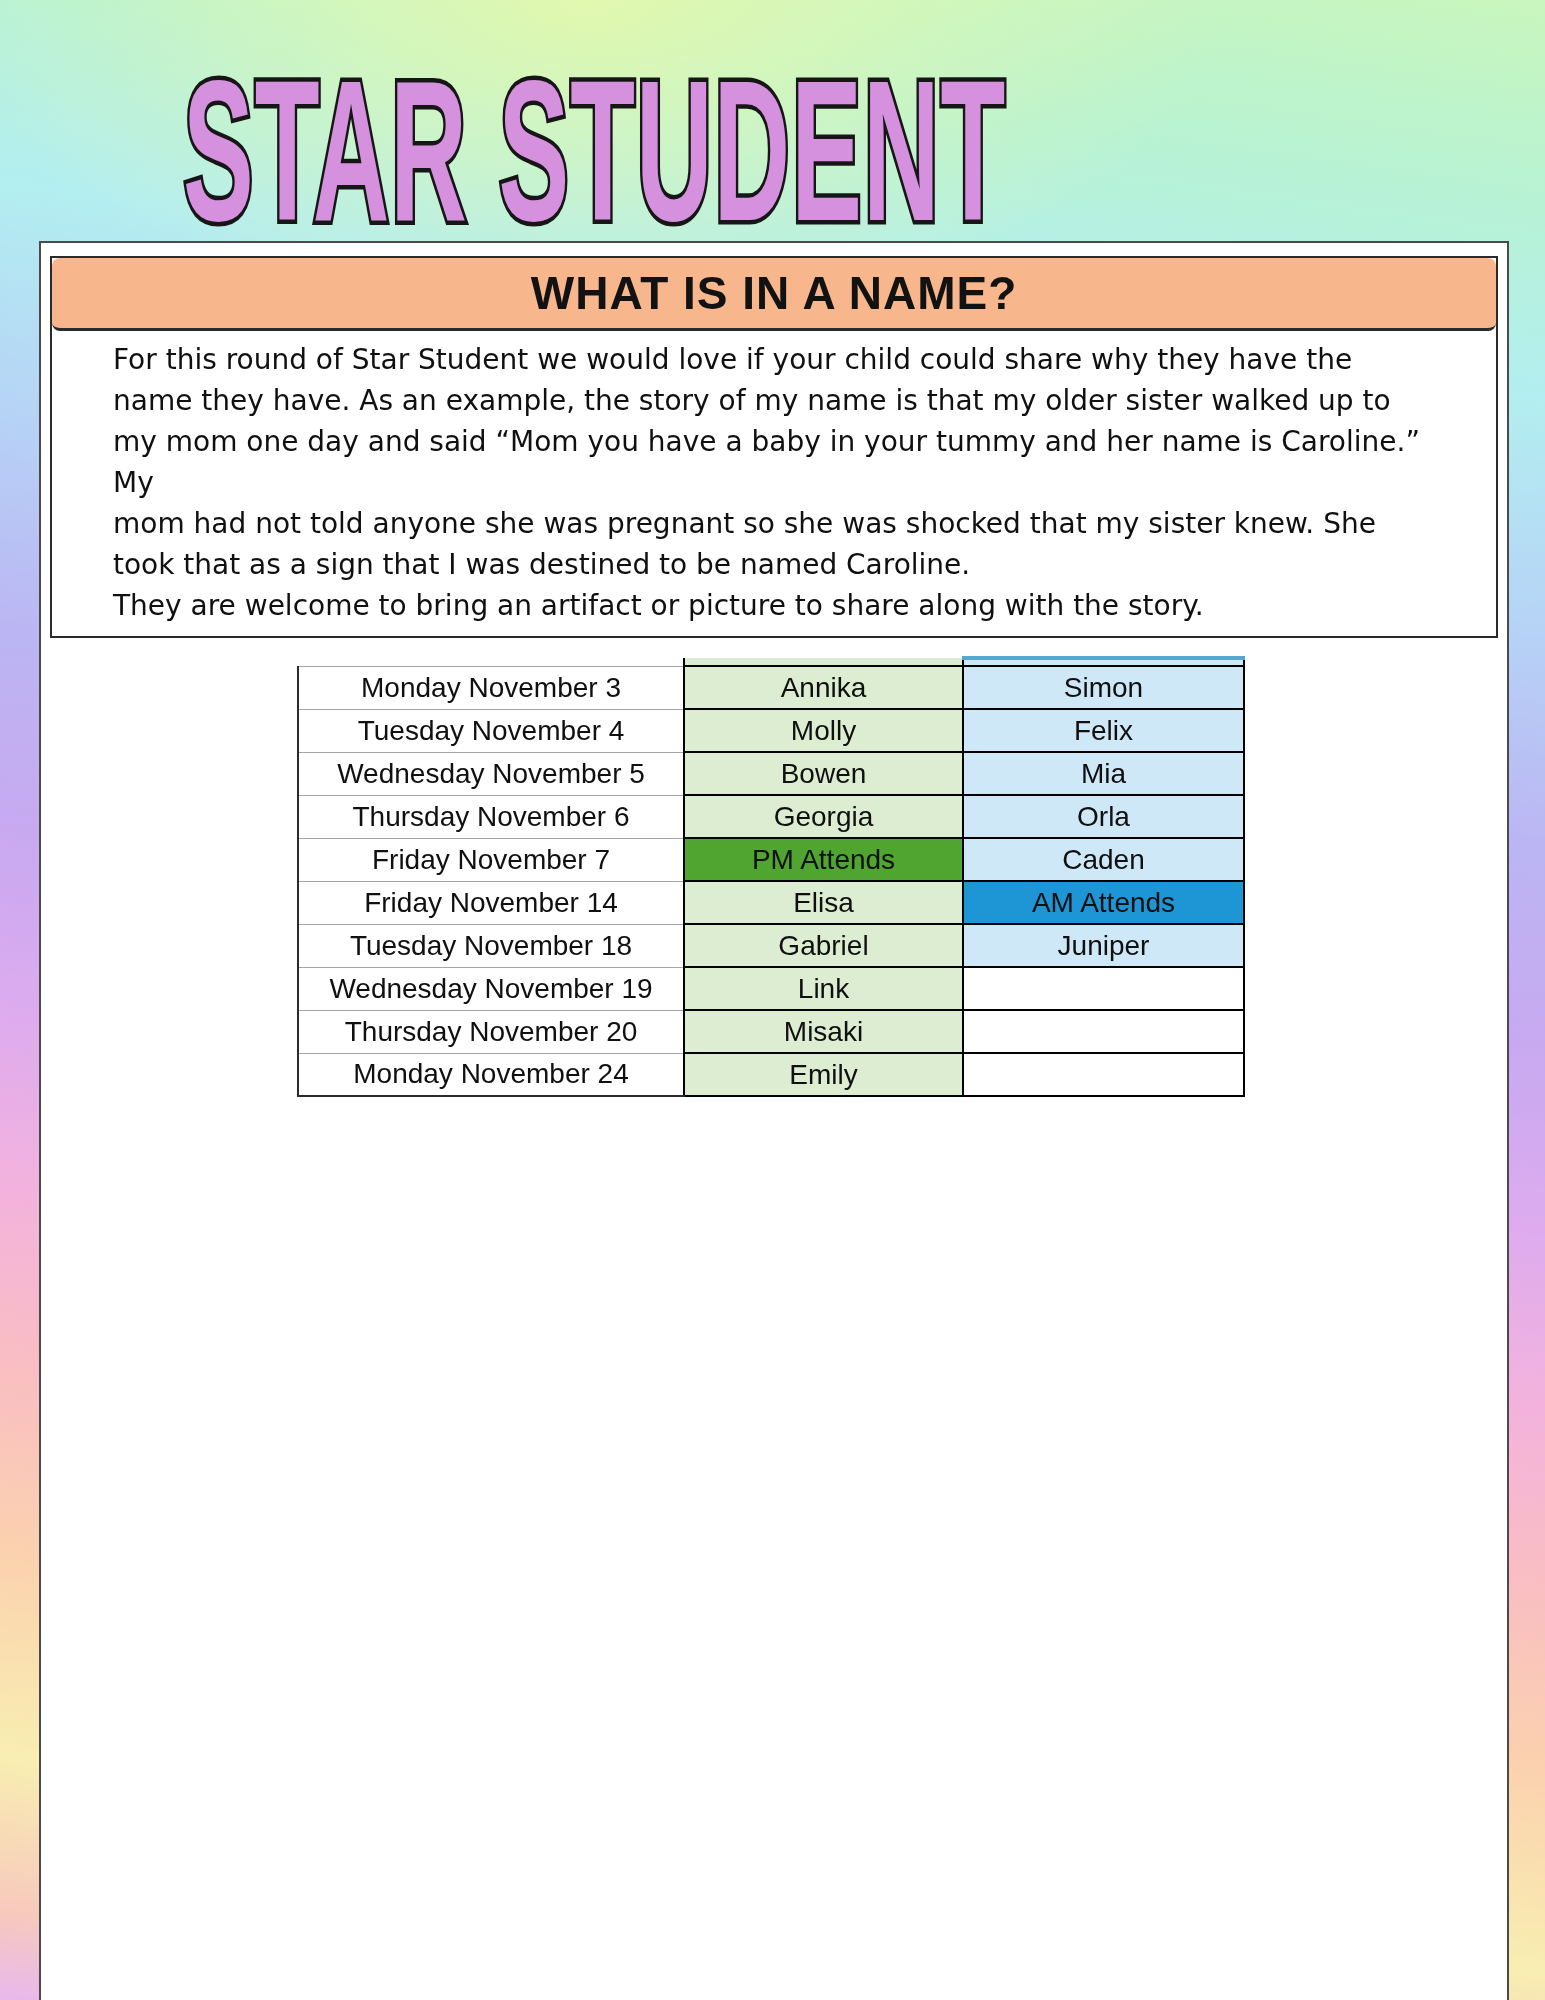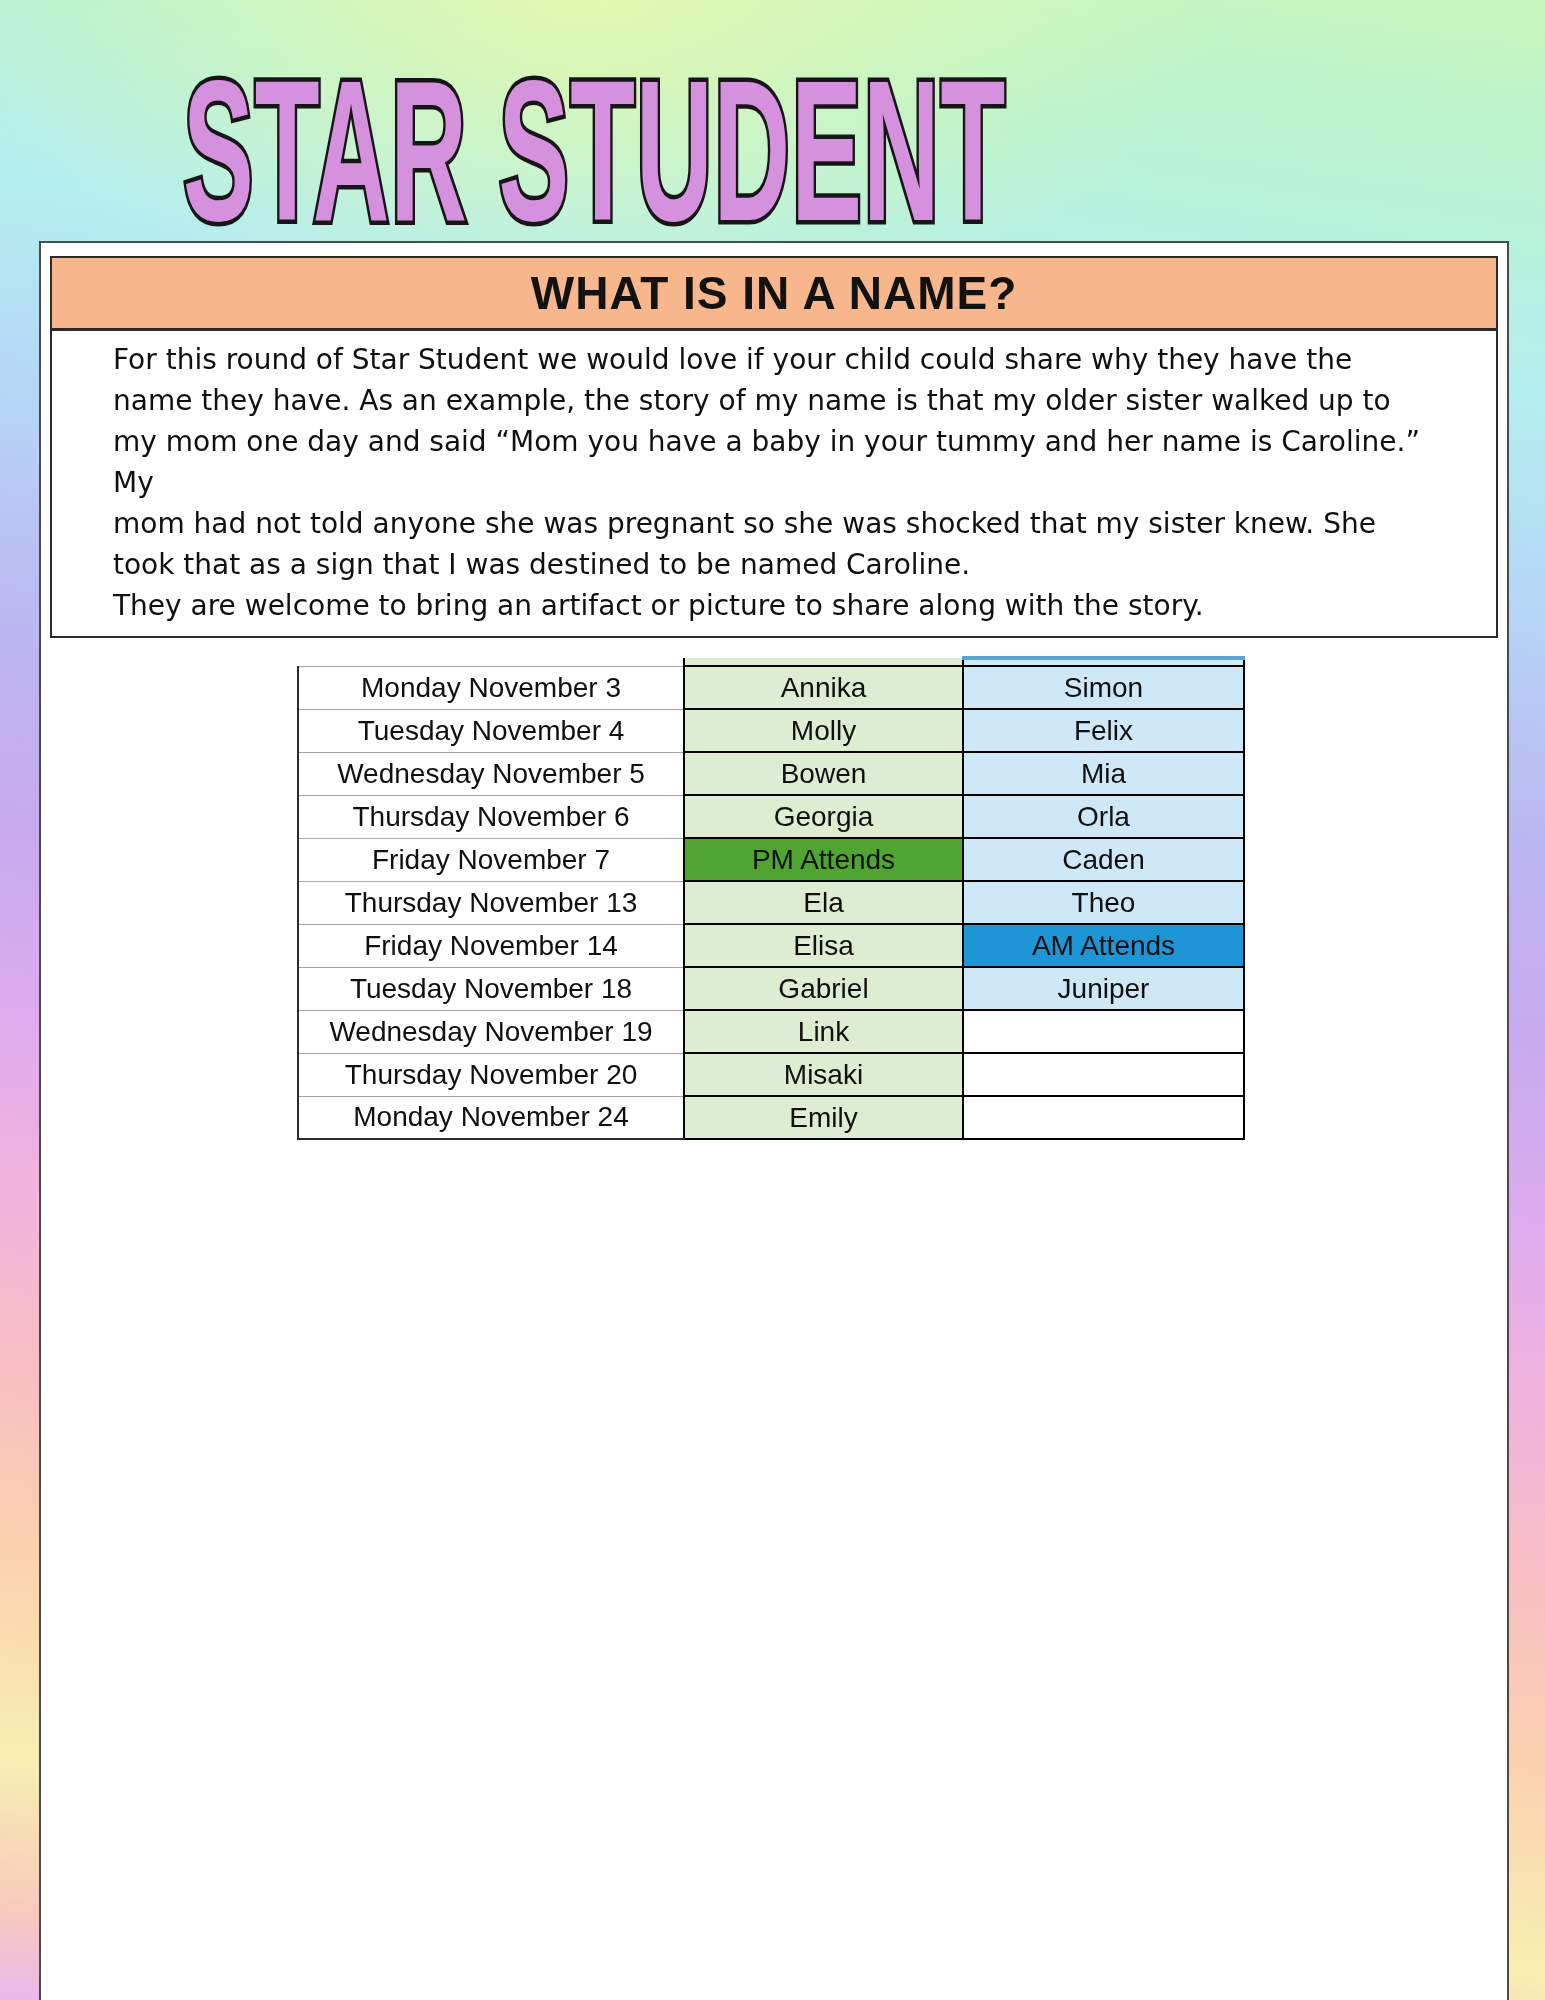--- a/index.html
+++ b/index.html
@@ -57,20 +57,21 @@
     background: var(--header-bg, #f8b68c);
     border-bottom: 3px solid #2a2a2a;
     height: 73px;
     line-height: 70px;
     text-align: center;
     font-size: 46px;
     font-weight: bold;
     letter-spacing: 1px;
     color: #121212;
     font-family: "Liberation Sans", sans-serif;
+    border-radius: 8px;
   }
   .info-box .body-text {
     padding: 8px 28px 10px 33px;
     font-family: "DejaVu Sans", sans-serif;
     font-size: 28px;
     line-height: 41px;
     color: #101010;
     margin-left: 28px;
   }
 
@@ -173,25 +174,20 @@
           <td class="date-cell">Thursday November 6</td>
           <td class="name-cell c-green">Georgia</td>
           <td class="name-cell c-blue">Orla</td>
         </tr>
         <tr>
           <td class="date-cell">Friday November 7</td>
           <td class="name-cell c-green-dark">PM Attends</td>
           <td class="name-cell c-blue">Caden</td>
         </tr>
         <tr>
-          <td class="date-cell">Thursday November 13</td>
-          <td class="name-cell c-green">Ela</td>
-          <td class="name-cell c-blue">Theo</td>
-        </tr>
-        <tr>
           <td class="date-cell">Friday November 14</td>
           <td class="name-cell c-green">Elisa</td>
           <td class="name-cell c-blue-dark">AM Attends</td>
         </tr>
         <tr>
           <td class="date-cell">Tuesday November 18</td>
           <td class="name-cell c-green">Gabriel</td>
           <td class="name-cell c-blue">Juniper</td>
         </tr>
         <tr>

